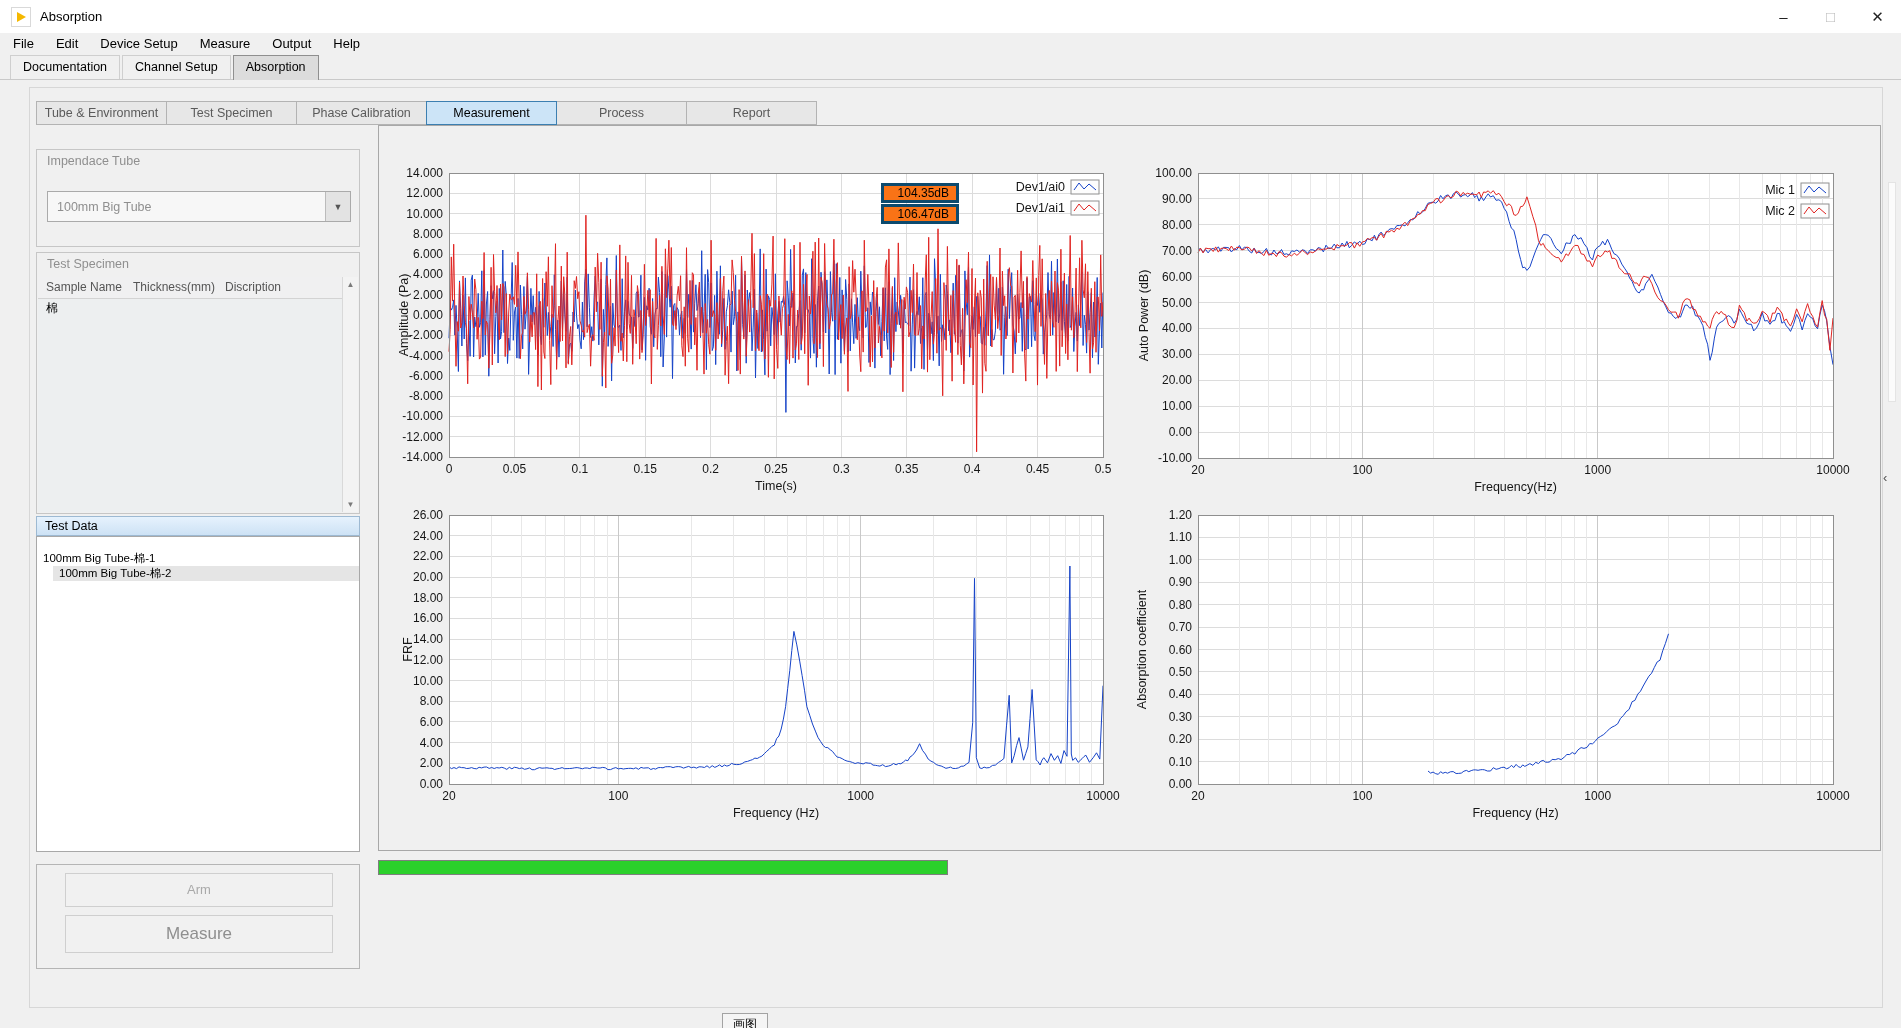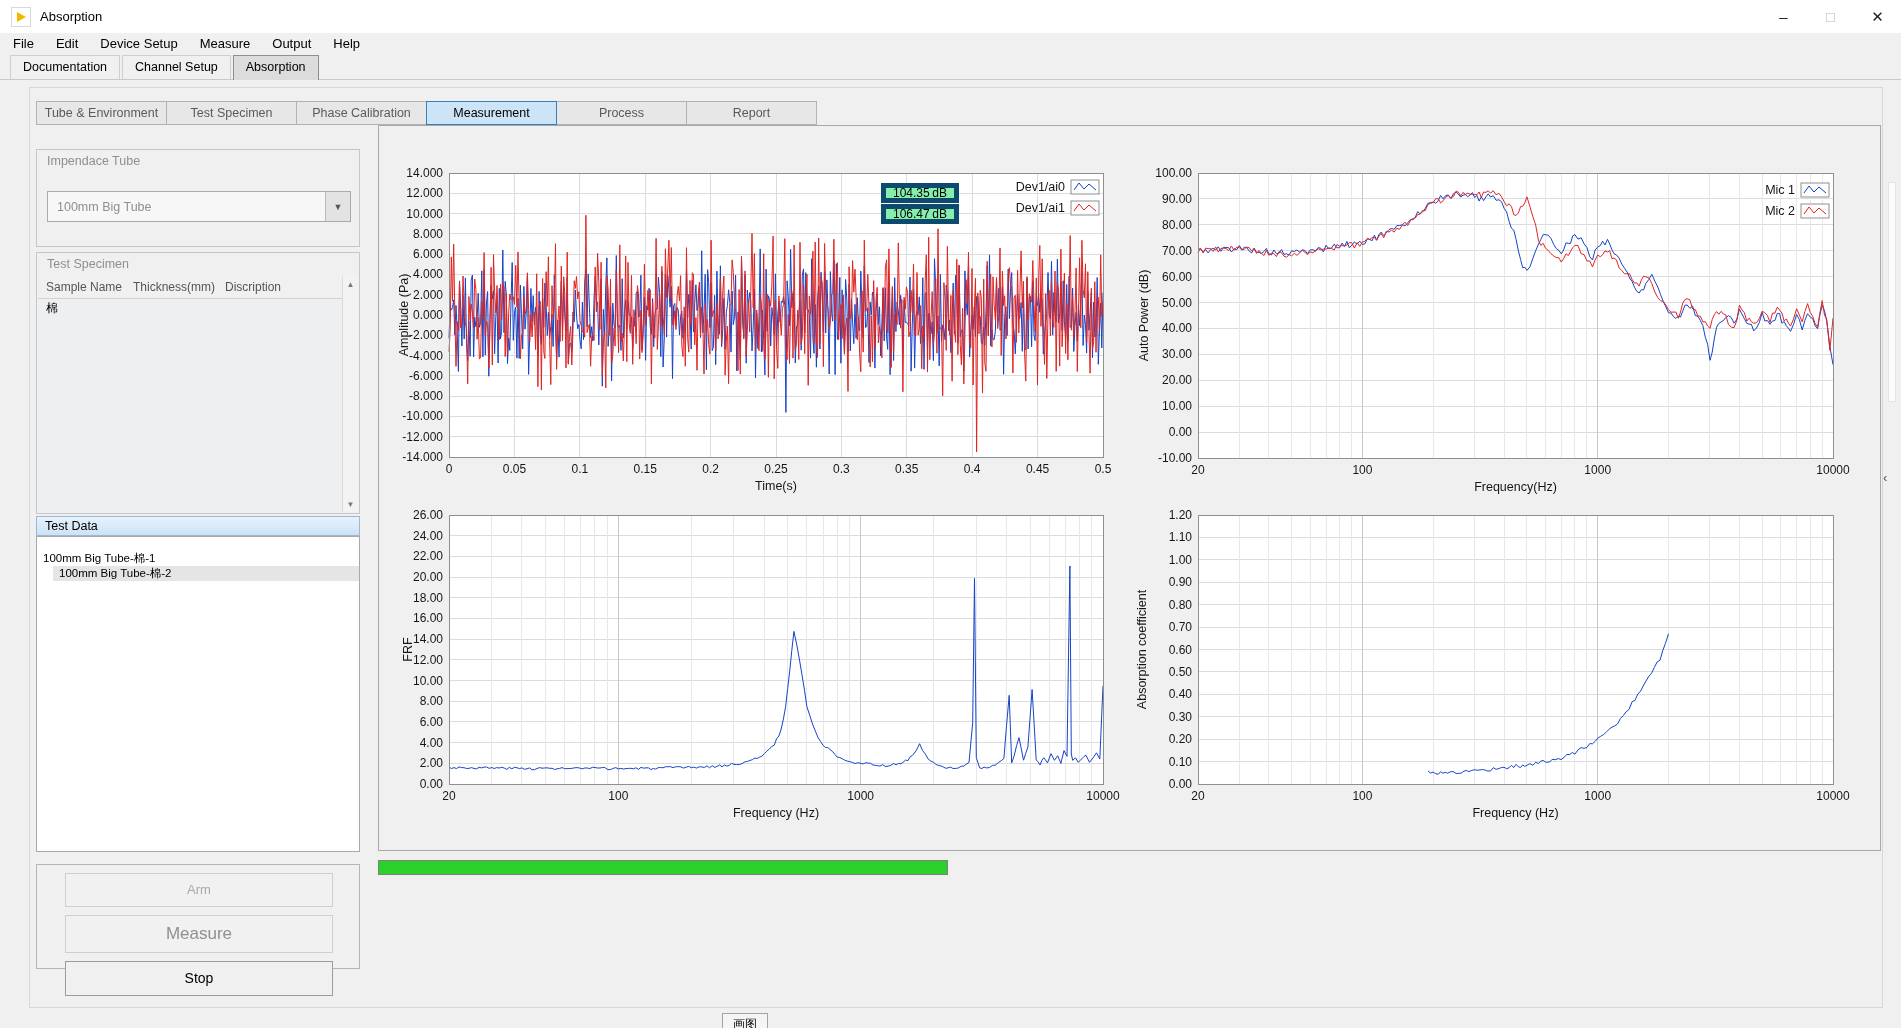--- a/index.html
+++ b/index.html
@@ -55,21 +55,21 @@
 #btn-stop{top:96px;height:35px;line-height:33px;font-size:14px;color:#000;border-color:#9c9c9c;background:#f0f0f0}
 
 
 #charts-panel{position:absolute;left:378px;top:125px;width:1503px;height:726px;border:1px solid #a8a8a8;background:#f0f0f0}
 svg.chart{position:absolute;overflow:visible}
 #chart-time{left:382px;top:135px}
 #chart-autopower{left:1130px;top:135px}
 #chart-frf{left:382px;top:486px}
 #chart-absorption{left:1130px;top:486px}
 svg text{font-family:"Liberation Sans","DejaVu Sans",sans-serif;fill:#161616}
-.readout{position:absolute;width:78px;height:20px;border:5px solid #0c4a6e;background:#86efac;display:flex;align-items:center;font-size:12px;padding:0 7px;justify-content:space-between}
+.readout{position:absolute;width:78px;height:20px;border:3px solid #0c4a6e;background:#f97316;display:flex;align-items:center;font-size:12px;padding:0 7px;justify-content:flex-end}
 #readout-1{left:881px;top:183px}
 #readout-2{left:881px;top:204px}
 
 #progress-track{position:absolute;left:378px;top:860px;width:570px;height:15px;border:1px solid #7e7e7e;background:#fff}
 #progress-fill{height:100%}
 
 #bottom-tab{position:absolute;left:722px;top:1013px;width:46px;height:24px;background:#f5f5f5;border:1px solid #a3a3a3;text-align:center;font-size:12px;line-height:20px}
 #right-strip{position:absolute;left:1888px;top:182px;width:8px;height:220px;background:#fbfbfb;border:1px solid #e4e4e4}
 #right-chevron{position:absolute;left:1883px;top:470px;font-size:13px;color:#555}
 </style>
@@ -140,21 +140,20 @@
 
 <div id="testdata-header">Test Data</div>
 <div id="testdata-list">
   <div class="list-item">100mm Big Tube-棉-1</div>
   <div class="list-item selected" style="background: #e5e5e5; margin-left: 16px;">100mm Big Tube-棉-2</div>
 </div>
 
 <div id="buttons-panel">
   <div class="side-btn" id="btn-arm">Arm</div>
   <div class="side-btn" id="btn-measure">Measure</div>
-  <div class="side-btn" id="btn-stop">Stop</div>
 </div>
 
 <div id="charts-panel"></div>
 <svg id="chart-time" class="chart" width="752" height="360">
     <rect x="67" y="38" width="654" height="284" fill="#ffffff"></rect>
     <g shape-rendering="crispEdges">
       <line x1="67" y1="301.7142857142857" x2="721" y2="301.7142857142857" stroke="#dcdcdc" stroke-width="1"></line>
       <line x1="67" y1="281.42857142857144" x2="721" y2="281.42857142857144" stroke="#dcdcdc" stroke-width="1"></line>
       <line x1="67" y1="261.14285714285717" x2="721" y2="261.14285714285717" stroke="#dcdcdc" stroke-width="1"></line>
       <line x1="67" y1="240.85714285714286" x2="721" y2="240.85714285714286" stroke="#dcdcdc" stroke-width="1"></line>

